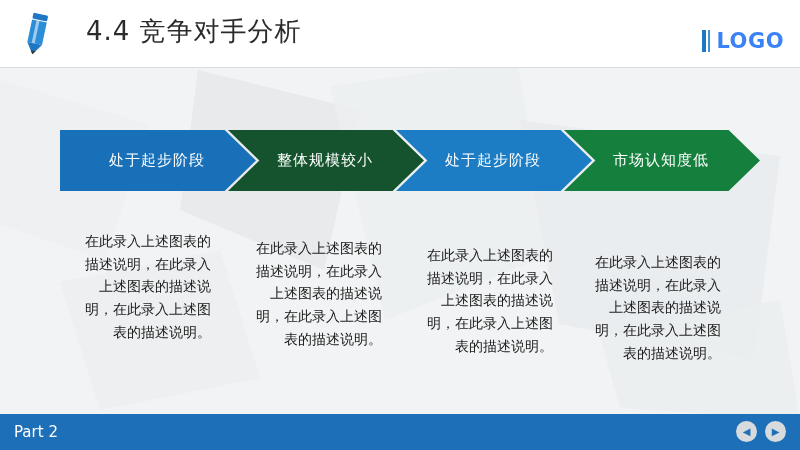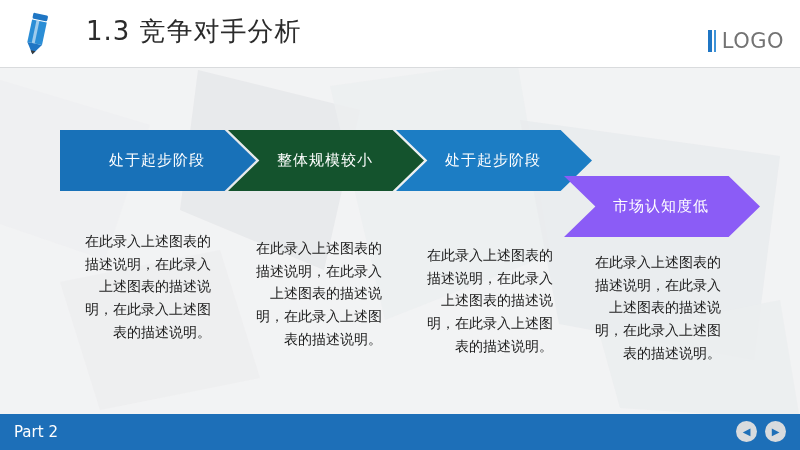--- a/index.html
+++ b/index.html
@@ -103,23 +103,24 @@
     background: #1f76c4;
     margin-right: 2px;
   }
   .logo-bar.thin {
     width: 2px;
     background: #3e93d8;
     margin-right: 6px;
   }
   .logo-text {
     font-size: 21px;
-    color: #737373;
+    color: #3b82f6;
     font-family: "DejaVu Sans", "Liberation Sans", sans-serif;
     letter-spacing: 0.5px;
+    font-weight: bold;
   }
 
   
   .chev-row {
     position: absolute;
     left: 60px;
     top: 130px;
     height: 62px;
     width: 700px;
   }
@@ -209,40 +210,40 @@
       <svg width="44" height="46" viewBox="0 0 44 46">
         <g transform="rotate(12 22 23)">
           <rect x="13" y="2" width="15" height="6" rx="1.5" fill="#1f76c4"></rect>
           <rect x="13" y="9" width="15" height="23" fill="#2b8ed6"></rect>
           <rect x="17.5" y="9" width="3" height="23" fill="#ffffff" opacity="0.55"></rect>
           <polygon points="13,32 28,32 20.5,43" fill="#1f76c4"></polygon>
           <polygon points="18,39.5 23,39.5 20.5,43" fill="#3a3a3a"></polygon>
         </g>
       </svg>
     </div>
-    <div class="title">1.3 竞争对手分析</div>
+    <div class="title">4.4 竞争对手分析</div>
     <div class="logo-wrap">
       <div class="logo-bar"></div>
       <div class="logo-bar thin"></div>
       <div class="logo-text">LOGO</div>
     </div>
   </div>
   <div class="header-underline"></div>
 
   <div class="chev-row">
     <div class="chev first" style="left:0px; background:#1871b8;">
       <span>处于起步阶段</span>
     </div>
     <div class="chev" style="left:168px; background:#14532d;">
       <span>整体规模较小</span>
     </div>
     <div class="chev" style="left:336px; background:#1c7dc4;">
       <span>处于起步阶段</span>
     </div>
-    <div class="chev" style="left:504px; background:#8b5cf6;margin-top:46px;">
+    <div class="chev" style="left:504px; background:#15803d;">
       <span>市场认知度低</span>
     </div>
   </div>
 
   <div class="desc" style="left:85px; top:230px;">在此录入上述图表的描述说明，在此录入上述图表的描述说明，在此录入上述图表的描述说明。</div>
   <div class="desc" style="left:256px; top:237px;">在此录入上述图表的描述说明，在此录入上述图表的描述说明，在此录入上述图表的描述说明。</div>
   <div class="desc" style="left:427px; top:244px;">在此录入上述图表的描述说明，在此录入上述图表的描述说明，在此录入上述图表的描述说明。</div>
   <div class="desc" style="left:595px; top:251px;">在此录入上述图表的描述说明，在此录入上述图表的描述说明，在此录入上述图表的描述说明。</div>
 
   <div class="footer">

